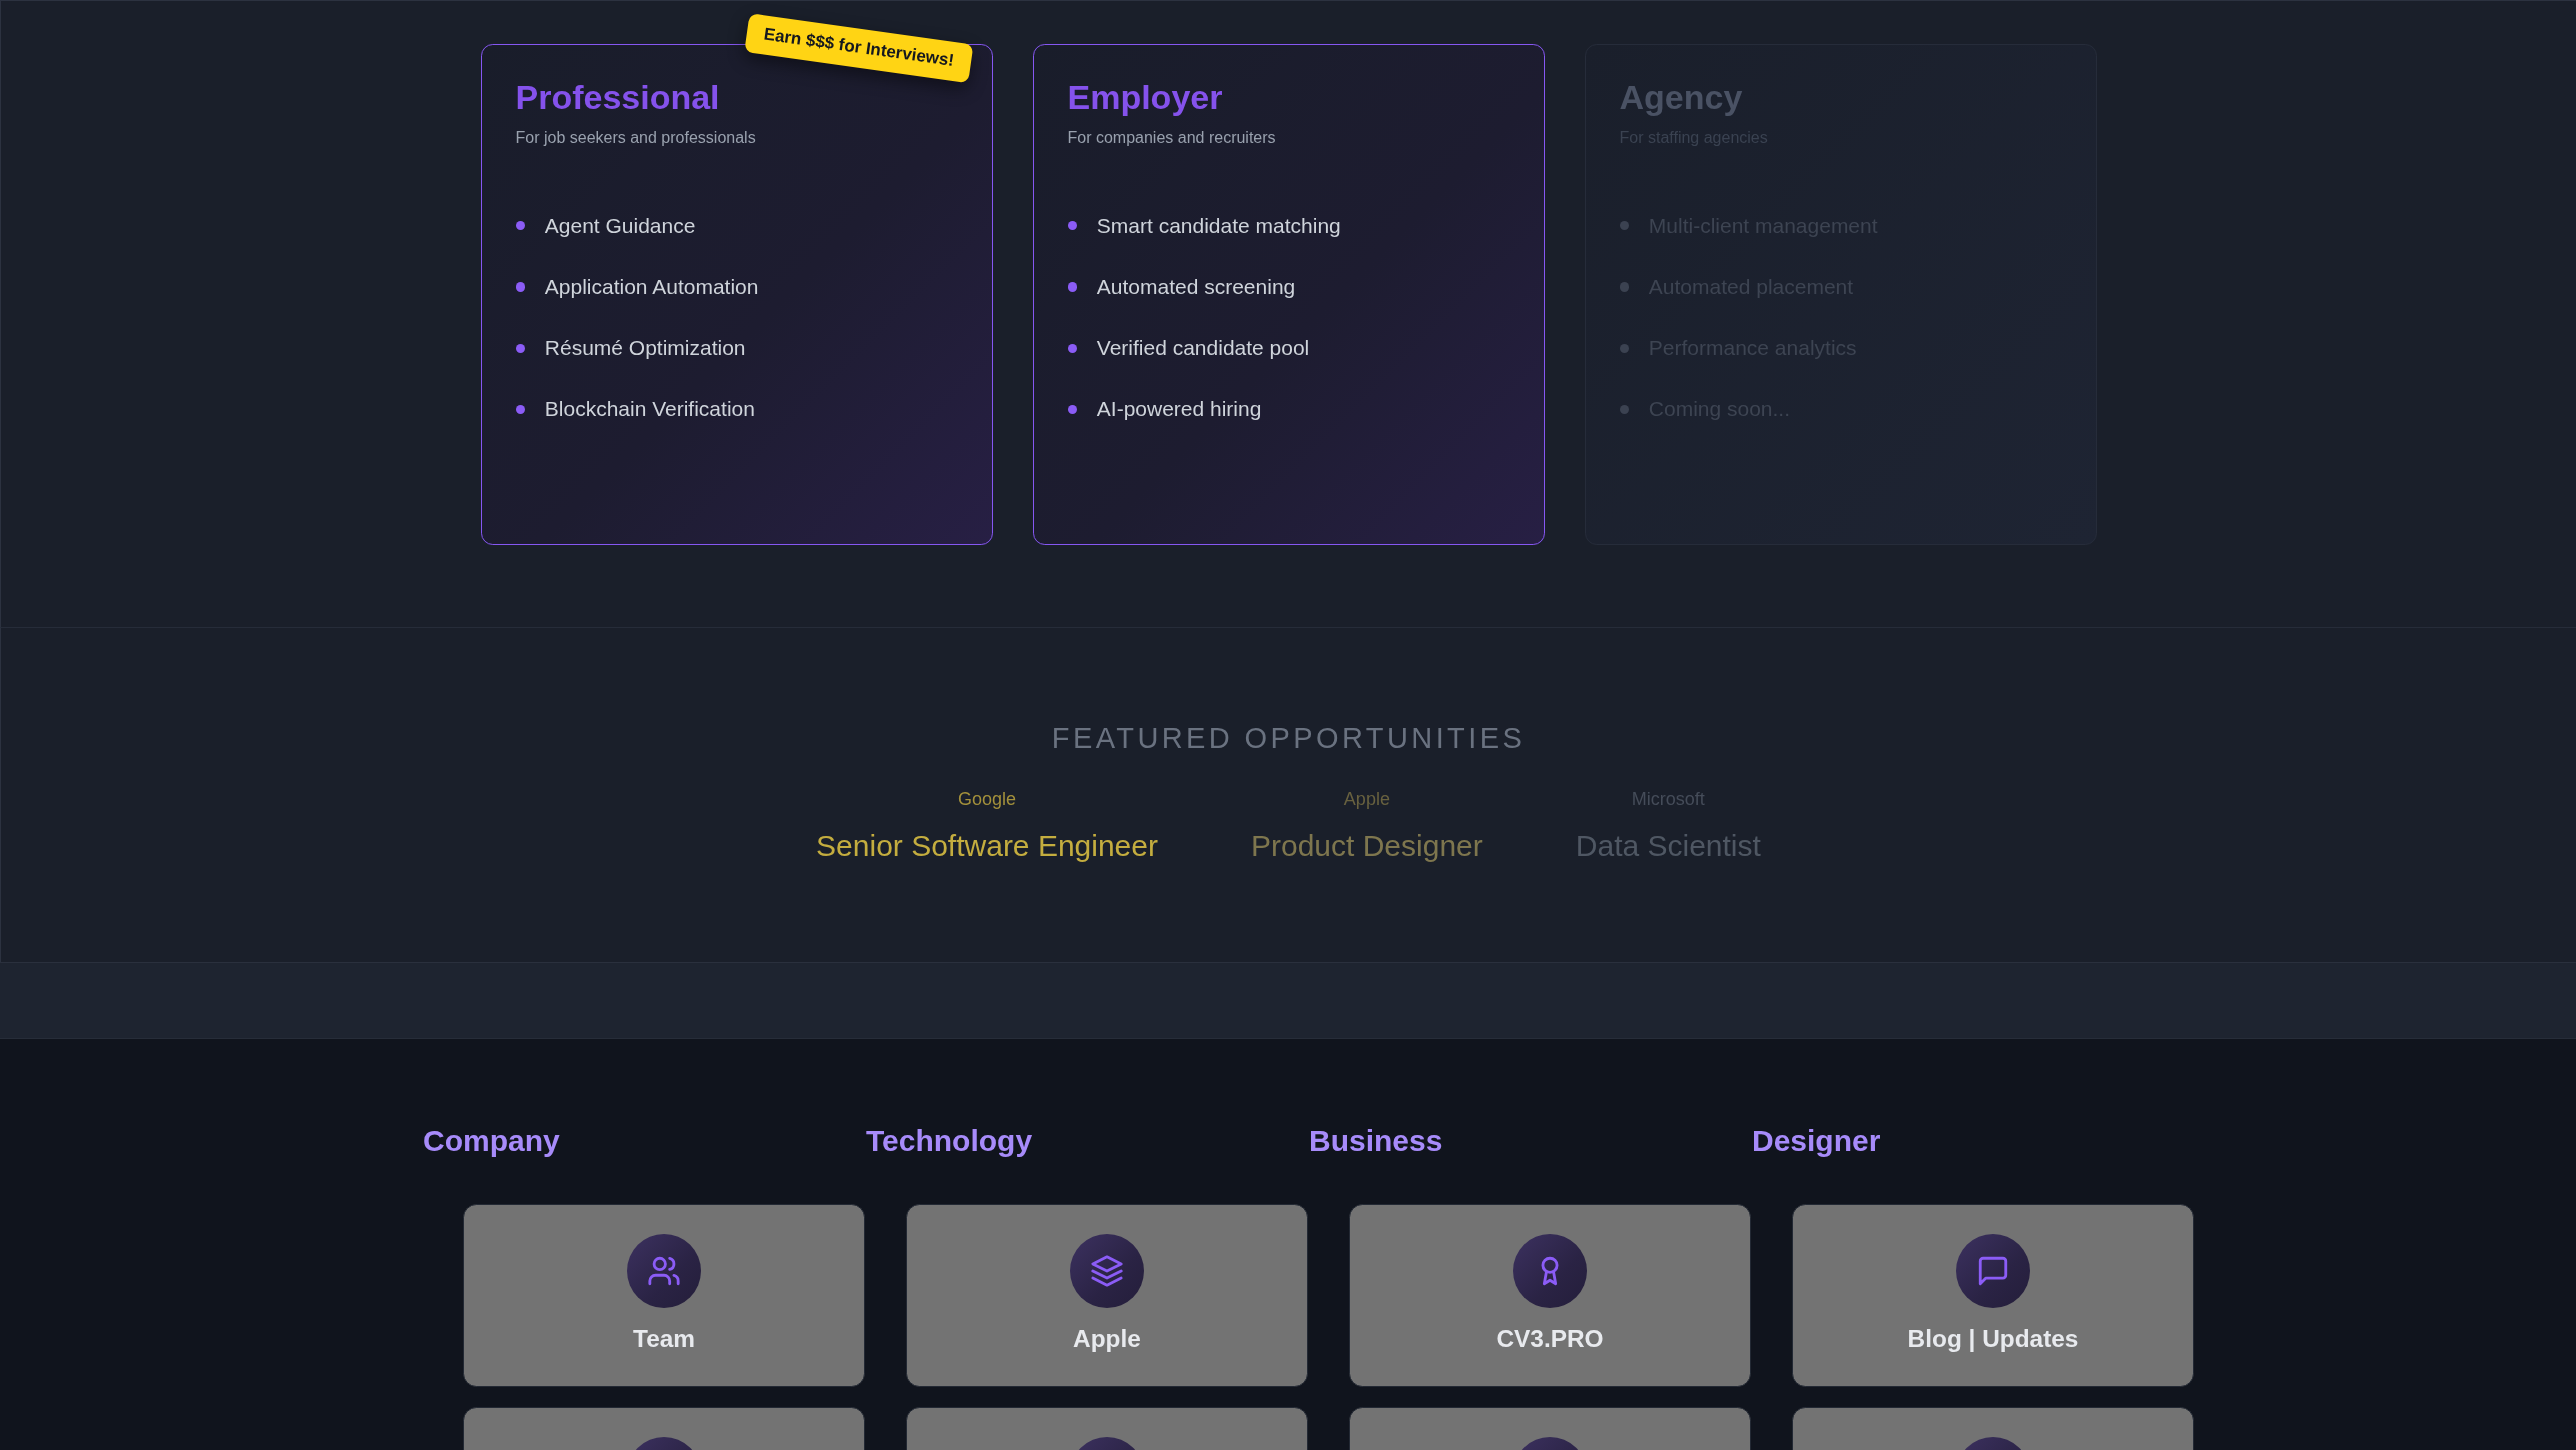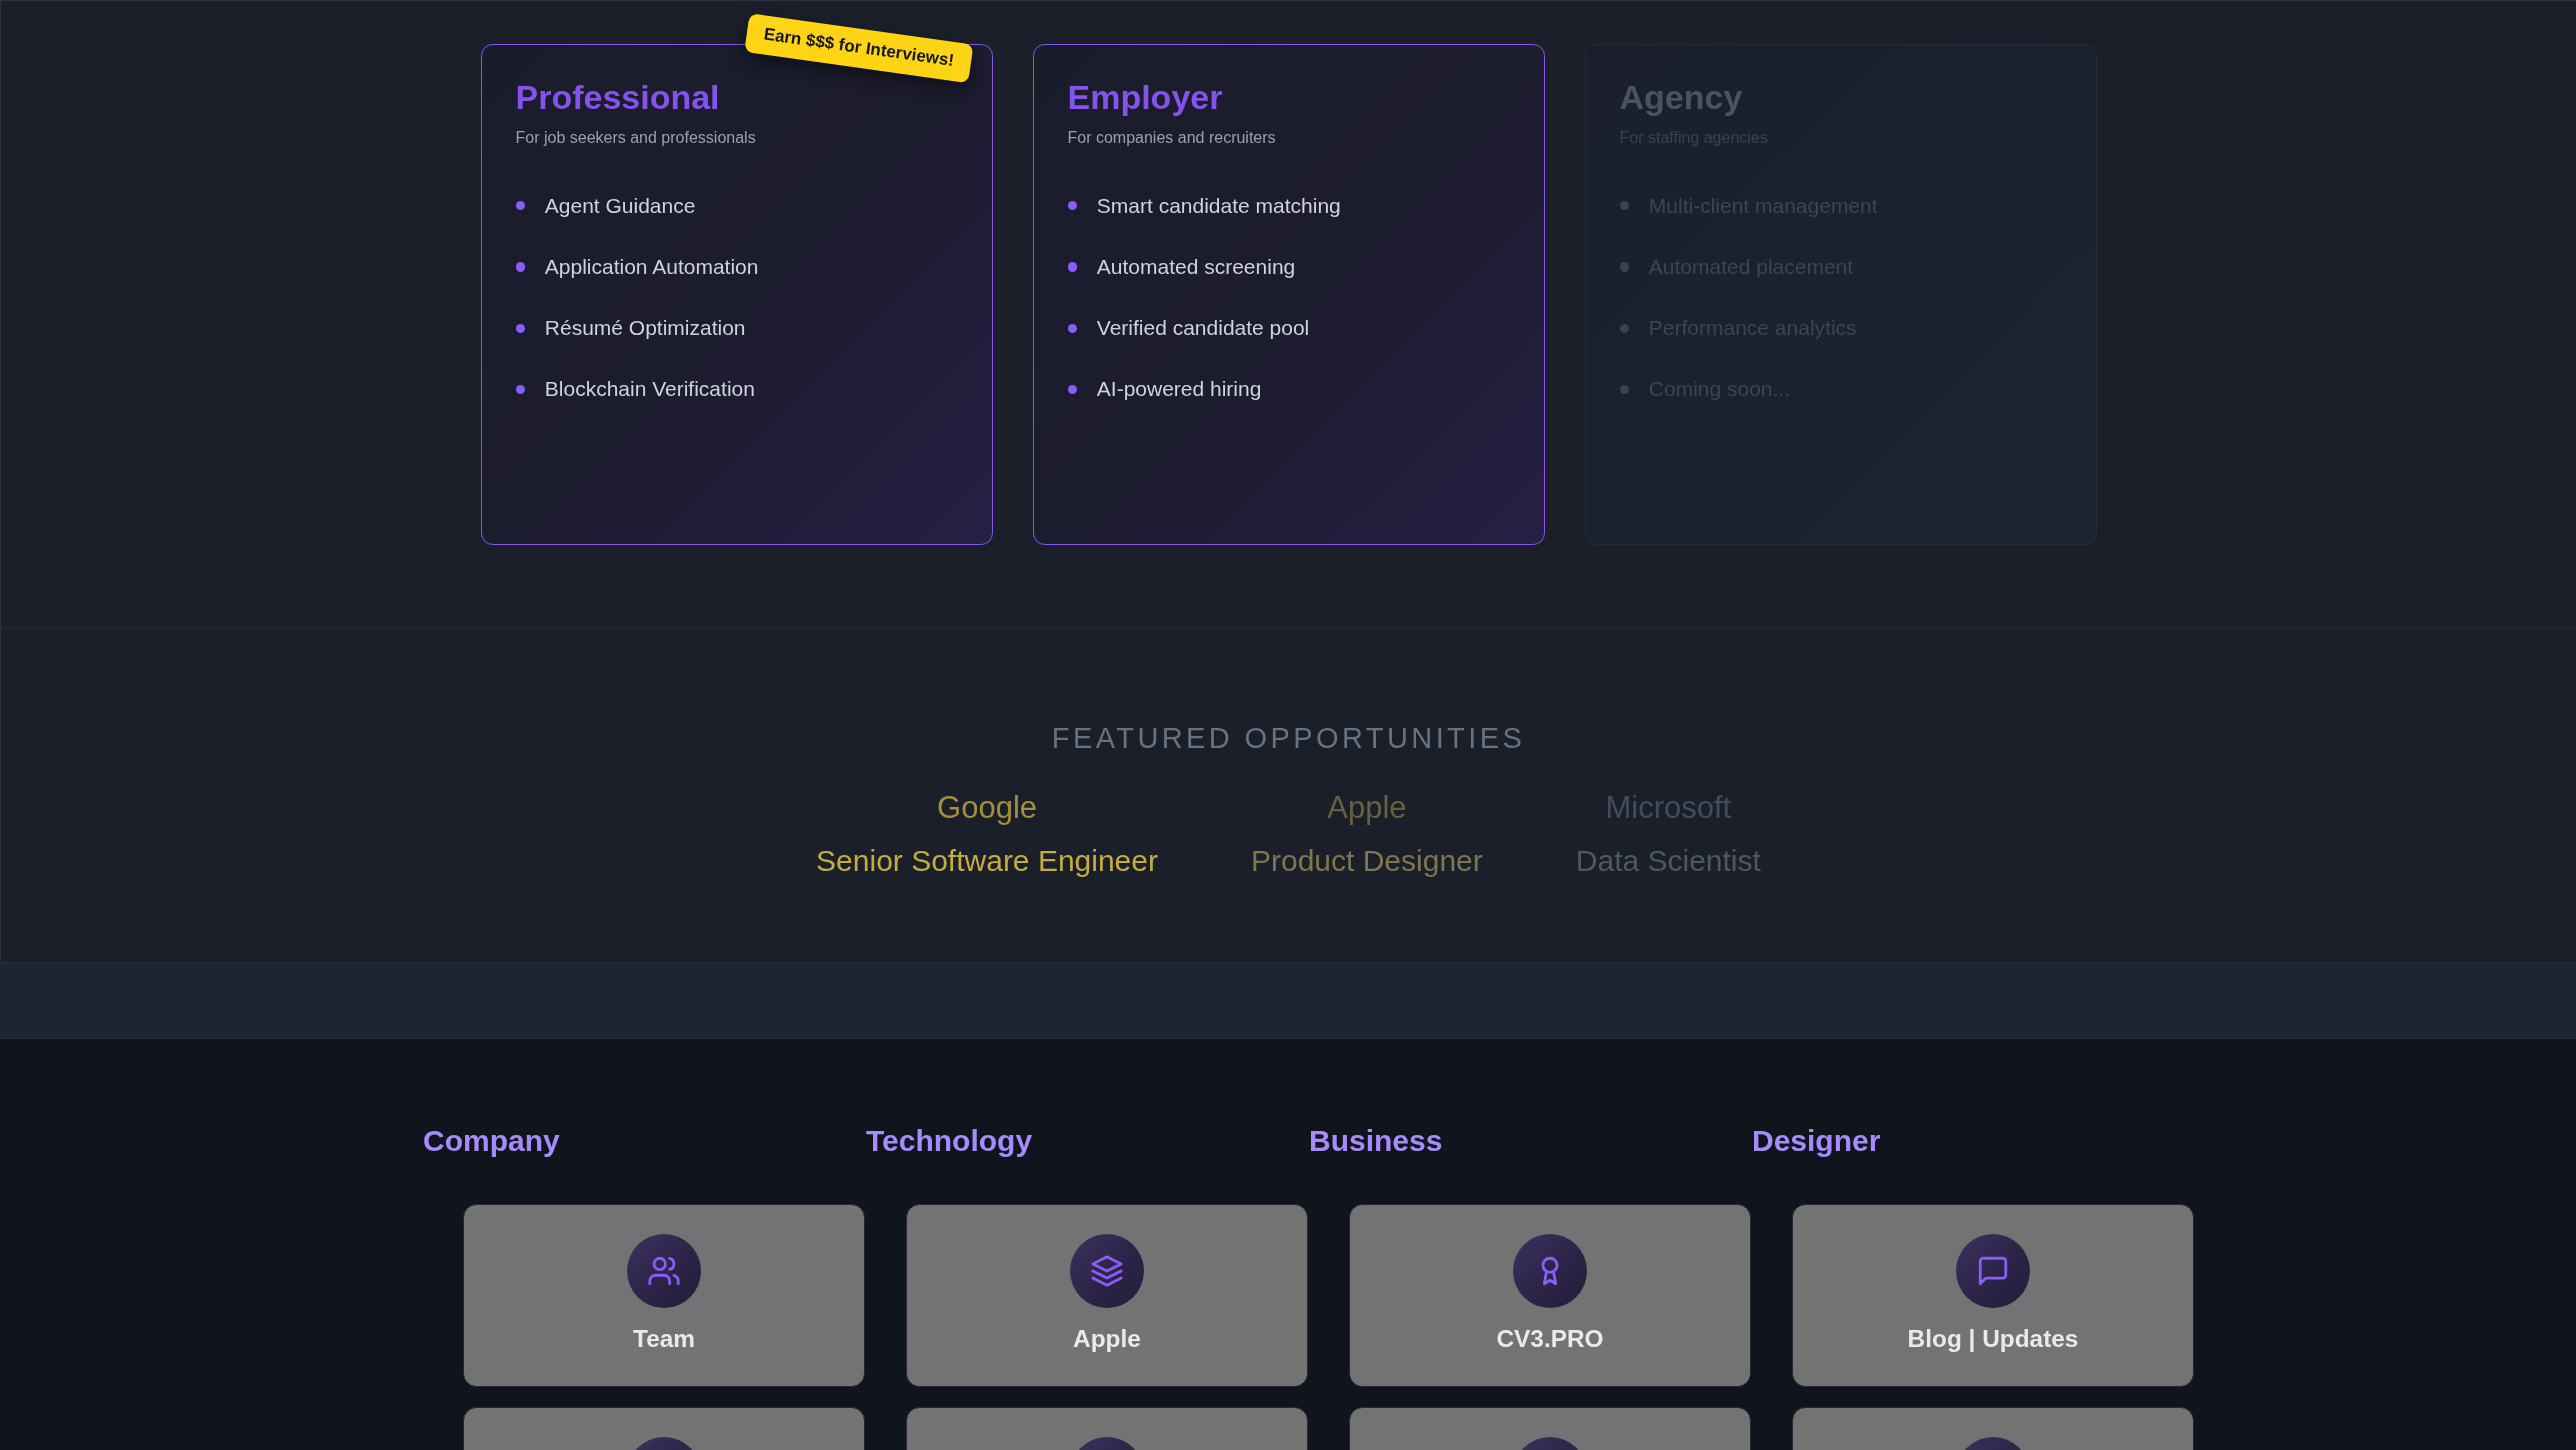--- a/index.html
+++ b/index.html
@@ -26,21 +26,21 @@
     background:linear-gradient(135deg,#191d2a 0%,#1d1c30 55%,#271f44 100%);
   }
   .plan-card.disabled{
     border:0.8px solid #262c3a;
     background:linear-gradient(135deg,#1a1f2b 0%,#1e2433 100%);
   }
   .plan-title{font-size:34px;font-weight:bold;color:#8552ec;line-height:1.2;}
   .plan-card.disabled .plan-title{color:#4a5264;}
   .plan-desc{margin-top:10px;font-size:16px;color:#99a1ae;line-height:1.3;}
   .plan-card.disabled .plan-desc{color:#3a4251;}
-  .plan-features{margin-top:44px;}
+  .plan-features{margin-top:64px;}
   .feature{display:flex;align-items:center;margin-bottom:35px;font-size:21px;color:#cfd4db;line-height:1.25;}
   .plan-card.disabled .feature{color:#3d4452;}
   .dot{flex:0 0 auto;width:9.3px;height:9.3px;border-radius:50%;background:#8b5cf6;margin-right:20px;}
   .plan-card.disabled .dot{background:#3b4251;}
   .badge{
     position:absolute; top:11.8px; left:746px; transform:rotate(8deg);
     transform-origin:left center;
     background:#ffd414; color:#15181f; font-weight:bold; font-size:17px;
     padding:9.3px 17px; border-radius:8.4px; white-space:nowrap;
     box-shadow:0 6.7px 17px rgba(0,0,0,.45);
@@ -50,21 +50,21 @@
     position:absolute; top:627px; left:0; right:0; height:335px;
     border-top:0.8px solid #262c39; border-left:0.8px solid #2c3240;
     box-sizing:border-box;
   }
   .featured-title{
     margin-top:94px; text-align:center; font-size:29px;
     letter-spacing:3.4px; color:#6a7280;
   }
   .jobs-row{margin-top:34px;display:flex;justify-content:center;gap:93px;}
   .job{text-align:center;cursor:pointer;}
-  .job-company{font-size:31px;line-height:1.2;}
+  .job-company{font-size:18px;line-height:1.2;}
   .job-role{font-size:30px;line-height:1.2;margin-top:17px;}
   
   .section-band{
     position:absolute; top:962px; left:0; right:0; height:76px;
     background:#1e2430; border-top:0.8px solid #2a303d; box-sizing:border-box;
   }
   
   .section-footer{
     position:absolute; top:1038px; left:0; right:0; bottom:0;
     background:#10141d; border-top:0.8px solid #272d39; box-sizing:border-box;

